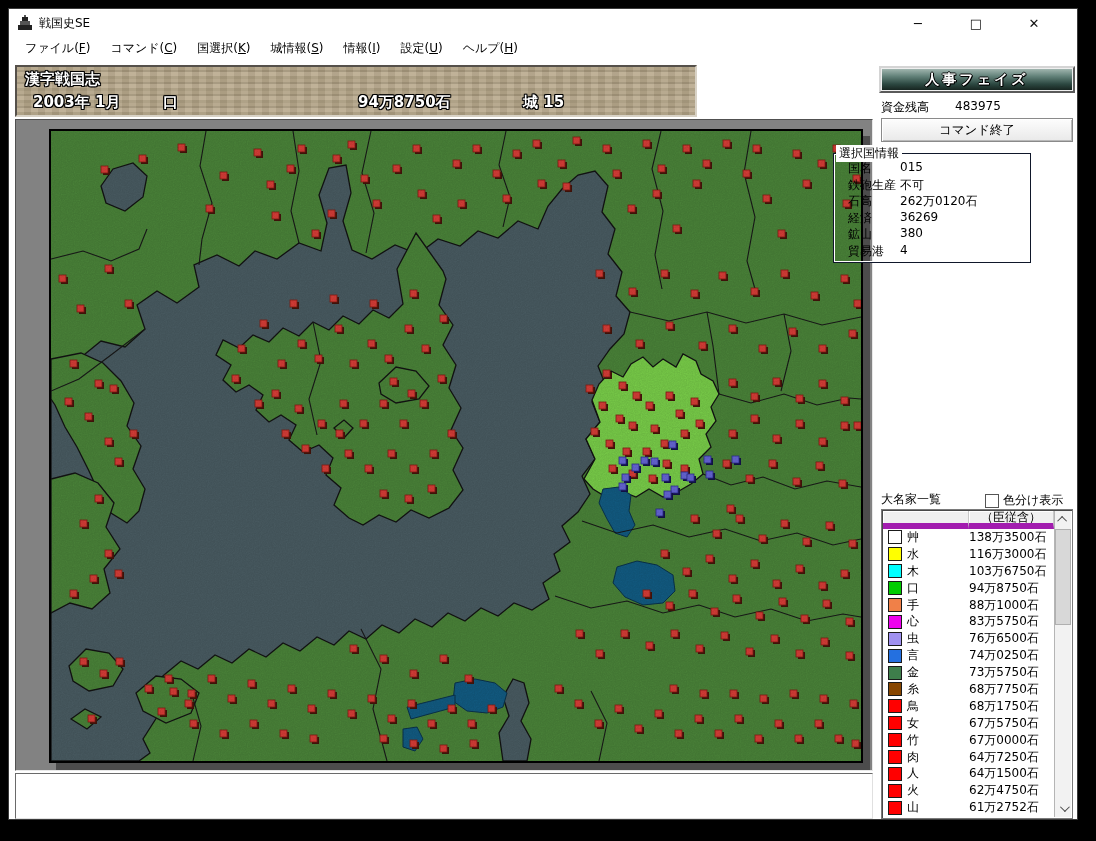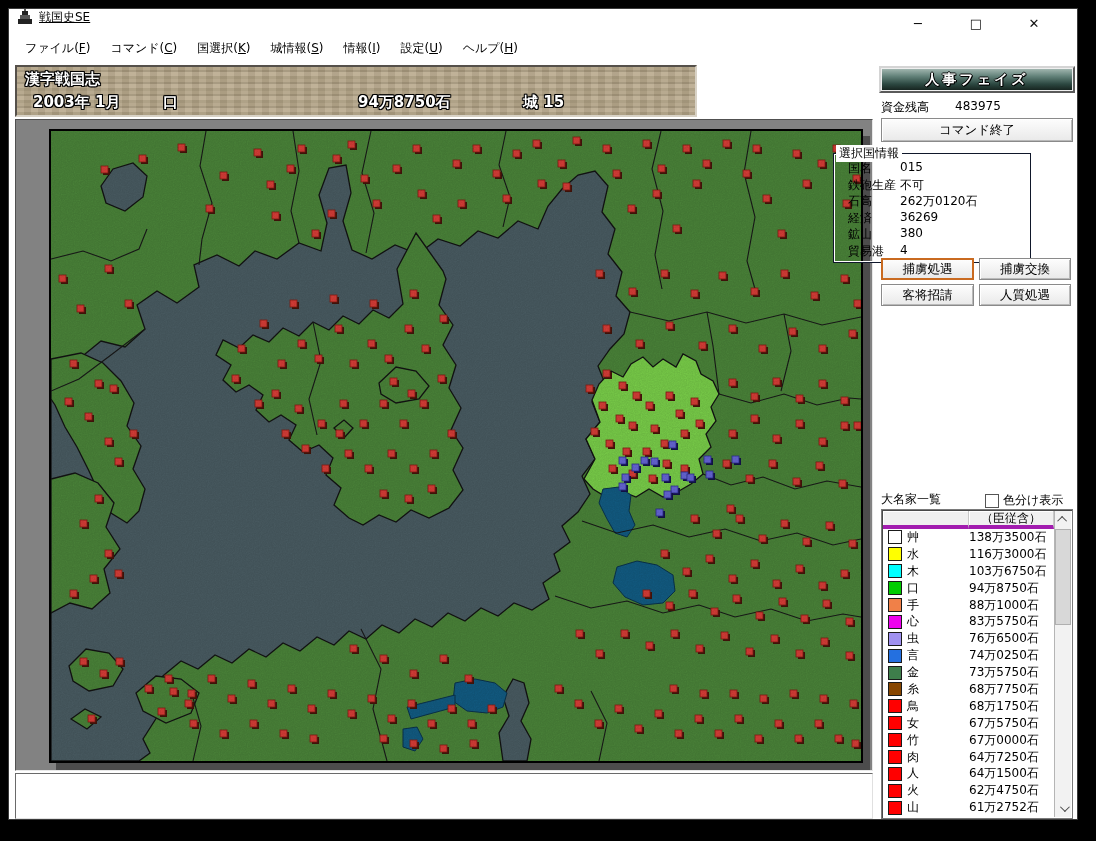--- a/index.html
+++ b/index.html
@@ -2,21 +2,21 @@
 <html><head>
 <meta charset="utf-8">
 <style>
   html,body{margin:0;padding:0;}
   body{
     width:1096px;height:841px;background:#000;position:relative;overflow:hidden;
     font-family:"DejaVu Sans",sans-serif;color:#000;
   }
   .window{position:absolute;left:8px;top:8px;width:1070px;height:812px;background:#fff;border:1px solid #3a3a3a;box-sizing:border-box;}
   
-  .titlebar{position:absolute;left:0;top:0;width:100%;height:28px;background:#fff;display:flex;align-items:flex-start;text-decoration:underline;}
+  .titlebar{position:absolute;left:0;top:0;width:100%;height:28px;background:#fff;display:flex;align-items:center;}
   .app-icon{width:16px;height:16px;margin-left:8px;}
   .title-text{font-size:12px;margin-left:6px;}
   .win-controls{position:absolute;right:14px;top:0;height:28px;display:flex;}
   .win-btn{width:58px;height:28px;display:flex;align-items:center;justify-content:center;font-size:13px;color:#111;cursor:default;}
   
   .menubar{position:absolute;left:0;top:28px;width:100%;height:26px;display:flex;align-items:flex-start;padding-left:6px;font-size:12px;}
   .menu-item{padding:3px 10px;}
   .menu-item u{text-decoration:underline;}
   
   .hdr{position:absolute;left:6px;top:56px;width:682px;height:52px;box-sizing:border-box;
@@ -65,21 +65,21 @@
   .ag{top:249px;}
   .lg{top:398px;}
   .btn.focused{border:2px solid #c96a20;box-shadow:none;}
   .dl-label{position:absolute;left:872px;top:482px;font-size:12px;}
   .cb-wrap{position:absolute;left:976px;top:483px;display:flex;align-items:center;font-size:12px;}
   .cb{width:12px;height:12px;background:#fff;border:1px solid #555;margin-right:4px;}
   
   .listbox{position:absolute;left:872px;top:500px;width:192px;height:310px;box-sizing:border-box;background:#fff;
     border:1px solid #7a7a7a;box-shadow:inset 1px 1px 0 #4a4a4a;overflow:hidden;}
   .lheader{position:absolute;left:1px;top:1px;right:18px;height:18px;display:flex;}
-  .lh{box-sizing:border-box;background:#f0f0f0;border-right:1px solid #c9c9c9;border-bottom:4px solid #a21caf;
+  .lh{box-sizing:border-box;background:#f0f0f0;border-right:1px solid #c9c9c9;border-bottom:6px solid #a21caf;
     box-shadow:inset 1px 1px 0 #fff;font-size:12px;display:flex;align-items:center;justify-content:center;}
   .lh1{width:86px;}
   .lh2{flex:1;}
   .lrows{position:absolute;left:1px;top:19px;right:18px;bottom:1px;overflow:hidden;}
   .drow{height:16.9px;display:flex;align-items:center;font-size:12px;}
   .sq{width:12px;height:12px;border:1px solid #1a1a1a;margin-left:5px;flex:none;}
   .dname{margin-left:5px;width:60px;}
   .dkoku{margin-left:2px;}
   .sb{position:absolute;top:1px;right:1px;bottom:1px;width:17px;background:#f2f2f2;border-left:1px solid #b5b5b5;box-sizing:border-box;}
   .sb-btn{position:absolute;left:0;width:16px;height:17px;background:#f2f2f2;display:flex;align-items:center;justify-content:center;}
@@ -817,26 +817,20 @@
           <span class="gl">鉱山</span>
           <span class="gv">380</span>
         </div>
         <div class="grow">
           <span class="gl">貿易港</span>
           <span class="gv">4</span>
         </div>
       </div>
   </div>
 
-  <div class="btn-grid ag" id="action-grid">
-      <div class="btn focused">捕虜処遇</div>
-      <div class="btn">捕虜交換</div>
-      <div class="btn">客将招請</div>
-      <div class="btn">人質処遇</div>
-    </div>
 
   <span class="dl-label">大名家一覧</span>
   <div class="cb-wrap">
     <span class="cb"></span>
     <span>色分け表示</span>
   </div>
 
   <div class="listbox">
     <div class="lheader">
       <div class="lh lh1"></div>

